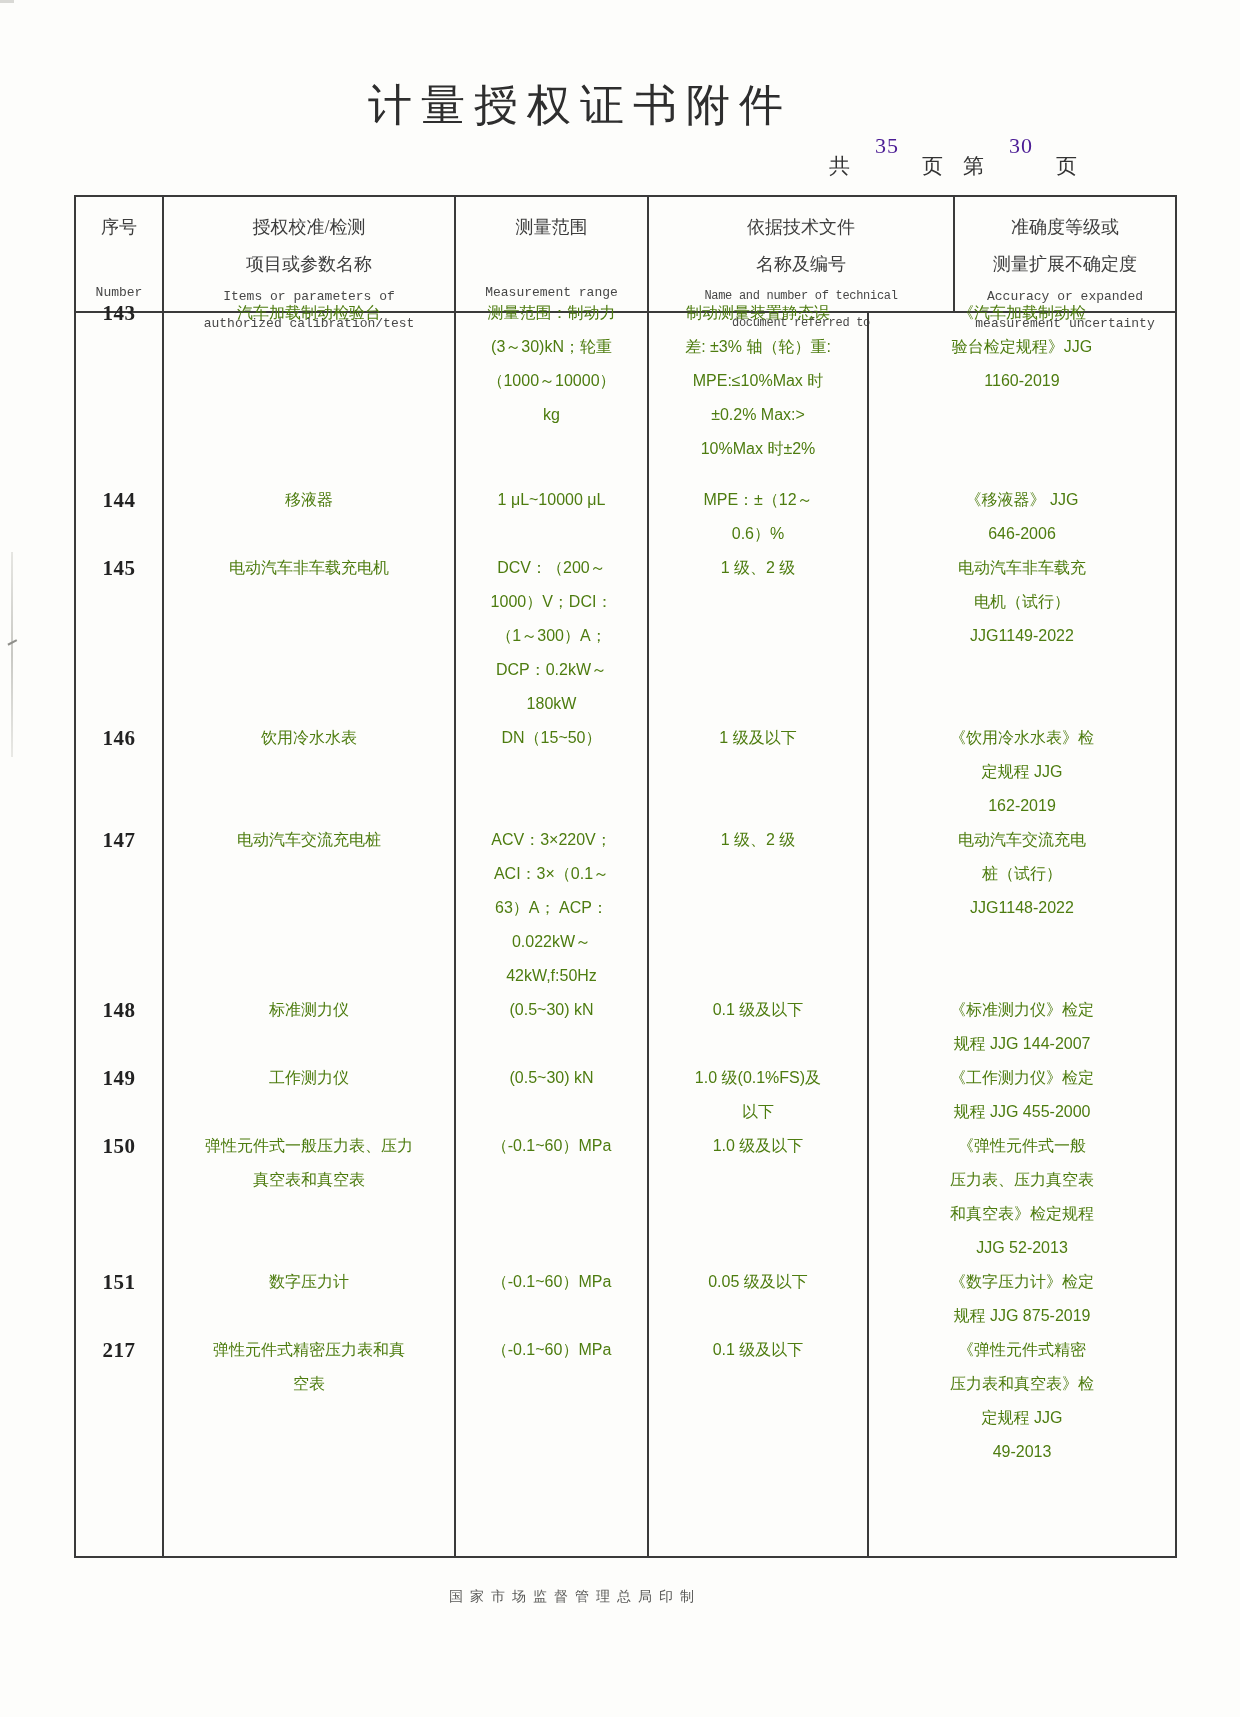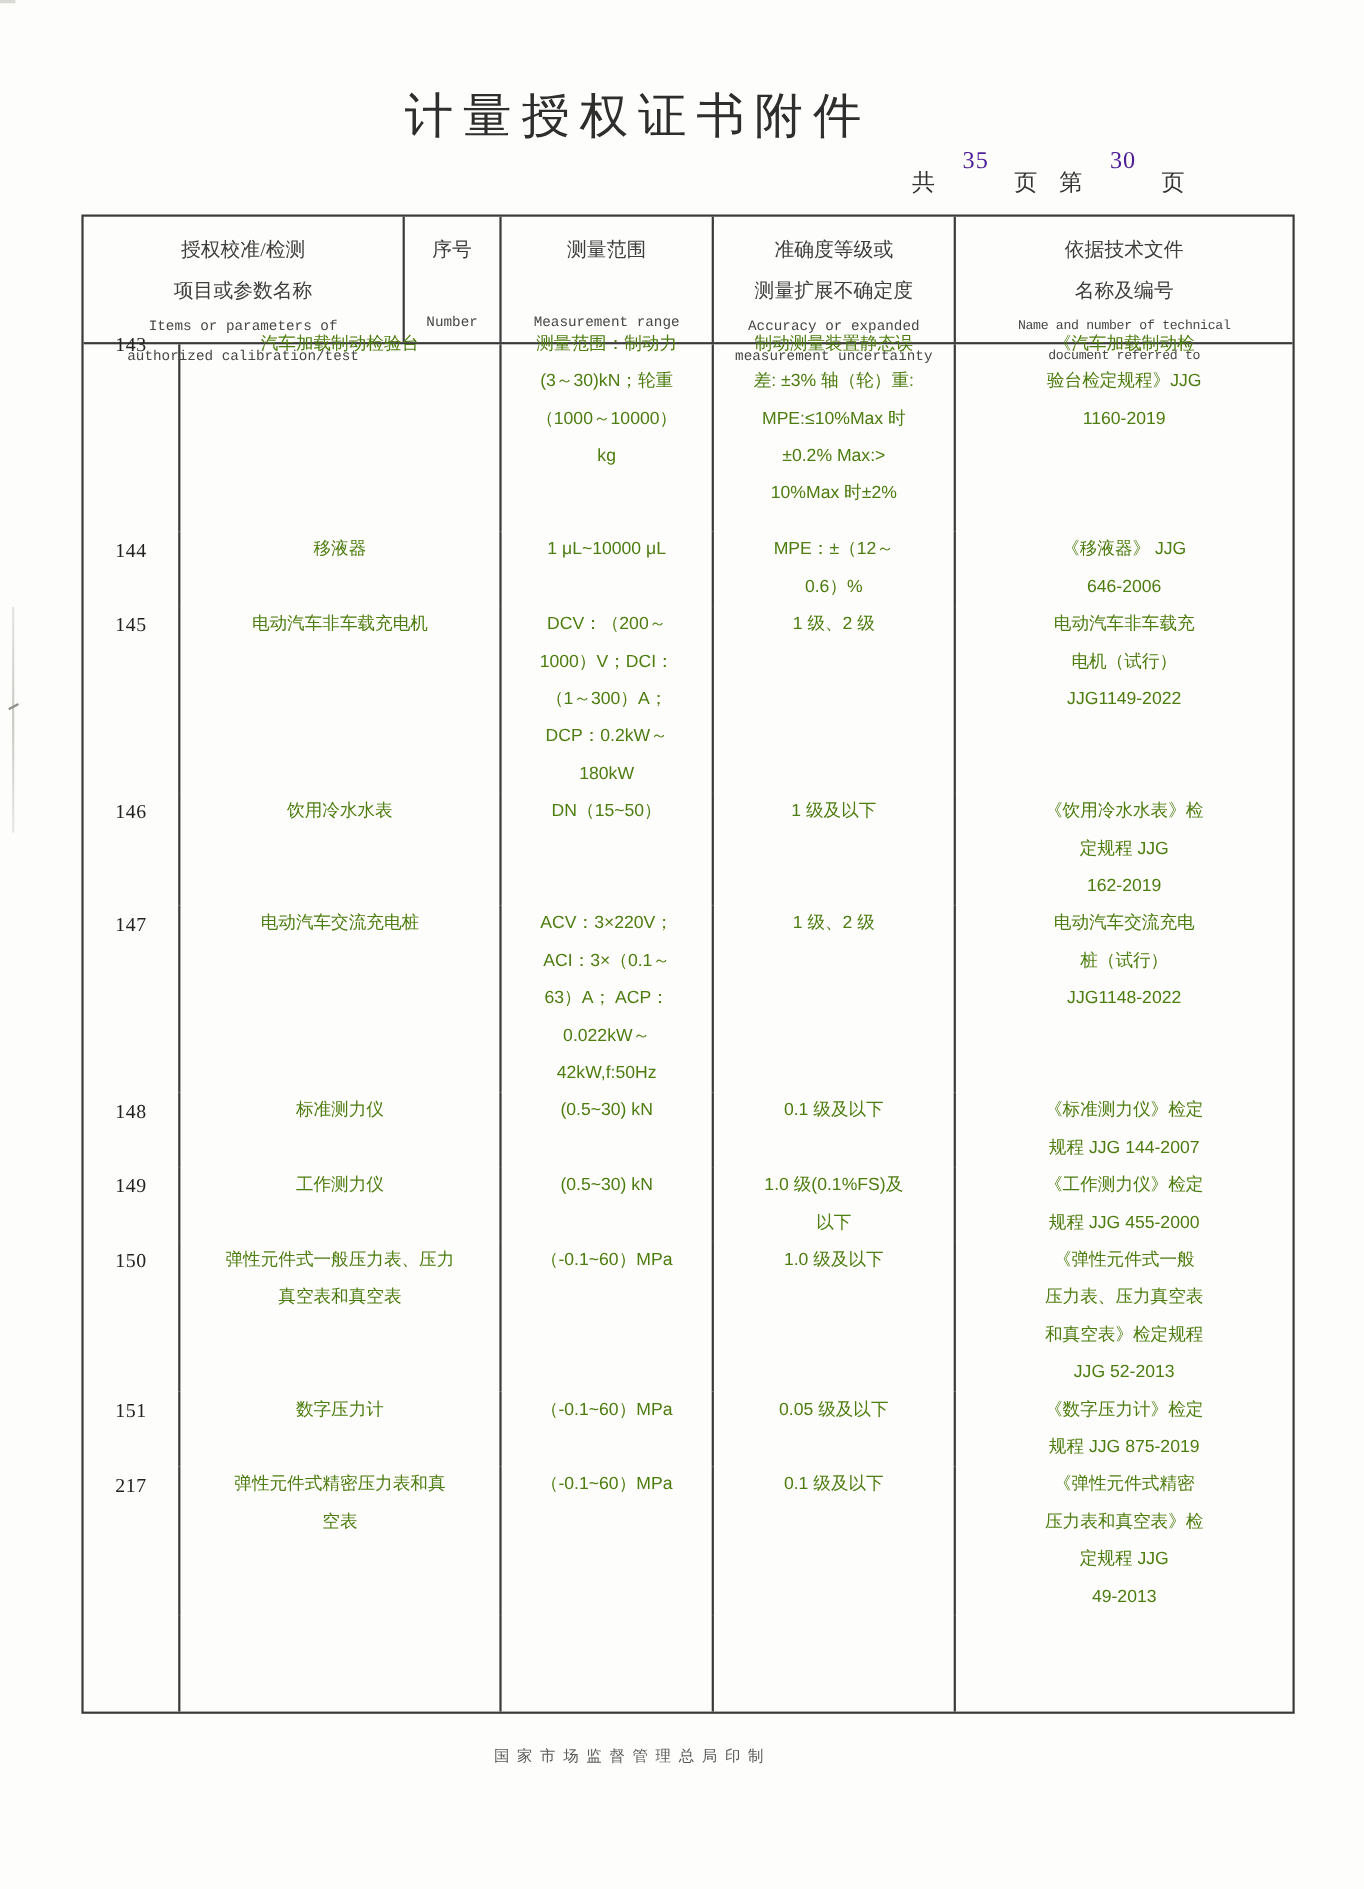--- a/index.html
+++ b/index.html
@@ -74,21 +74,21 @@
 
   
   .trow .c {
     padding-top: 0;
     font-family: "Liberation Sans", sans-serif;
     font-weight: 400; font-size: 16px; color: #4d7c0f;
     line-height: 34px; white-space: pre-line;
   }
   .trow .cellnum {
     font-family: "Liberation Serif", serif;
-    font-weight: 400; font-size: 18px; color: #222;
+    font-weight: 700; font-size: 21px; color: #222;
     letter-spacing: 0.5px;
   }
   
   .overlap .inner { position: relative; top: -17px; }
   .inner { display: block; }
 
   
   .doc-footer {
     position: absolute; top: 1588px; left: 0; width: 1150px;
     text-align: center;
@@ -115,45 +115,45 @@
 
 <div class="page">
 
   <div class="doc-title">计量授权证书附件</div>
 
   <div class="pagination"><span class="lbl">共</span><span class="num">35</span><span class="lbl">页</span><span class="lbl">第</span><span class="num">30</span><span class="lbl">页</span></div>
 
   <div class="cal-table">
 
     <div class="thead">
+      <div class="c c1">
+        <span class="hd-zh">序号</span>
+        <span class="hd-en">Number</span>
+      </div>
       <div class="c c2">
         <span class="hd-zh">授权校准/检测
 项目或参数名称</span>
         <span class="hd-en">Items or parameters of
 authorized calibration/test</span>
       </div>
-      <div class="c c1">
-        <span class="hd-zh">序号</span>
-        <span class="hd-en">Number</span>
-      </div>
       <div class="c c3">
         <span class="hd-zh">测量范围</span>
         <span class="hd-en">Measurement range</span>
+      </div>
+      <div class="c c5">
+        <span class="hd-zh">依据技术文件
+名称及编号</span>
+        <span class="hd-en">Name and number of technical
+document referred to</span>
       </div>
       <div class="c c4">
         <span class="hd-zh">准确度等级或
 测量扩展不确定度</span>
         <span class="hd-en">Accuracy or expanded
 measurement uncertainty</span>
-      </div>
-      <div class="c c5">
-        <span class="hd-zh">依据技术文件
-名称及编号</span>
-        <span class="hd-en">Name and number of technical
-document referred to</span>
       </div>
     </div>
 
     <div class="trow overlap">
       <div class="c c1 cellnum"><span class="inner">143</span></div>
       <div class="c c2"><span class="inner">汽车加载制动检验台</span></div>
       <div class="c c3"><span class="inner">测量范围：制动力
 (3～30)kN；轮重
 （1000～10000）
 kg</span></div>

